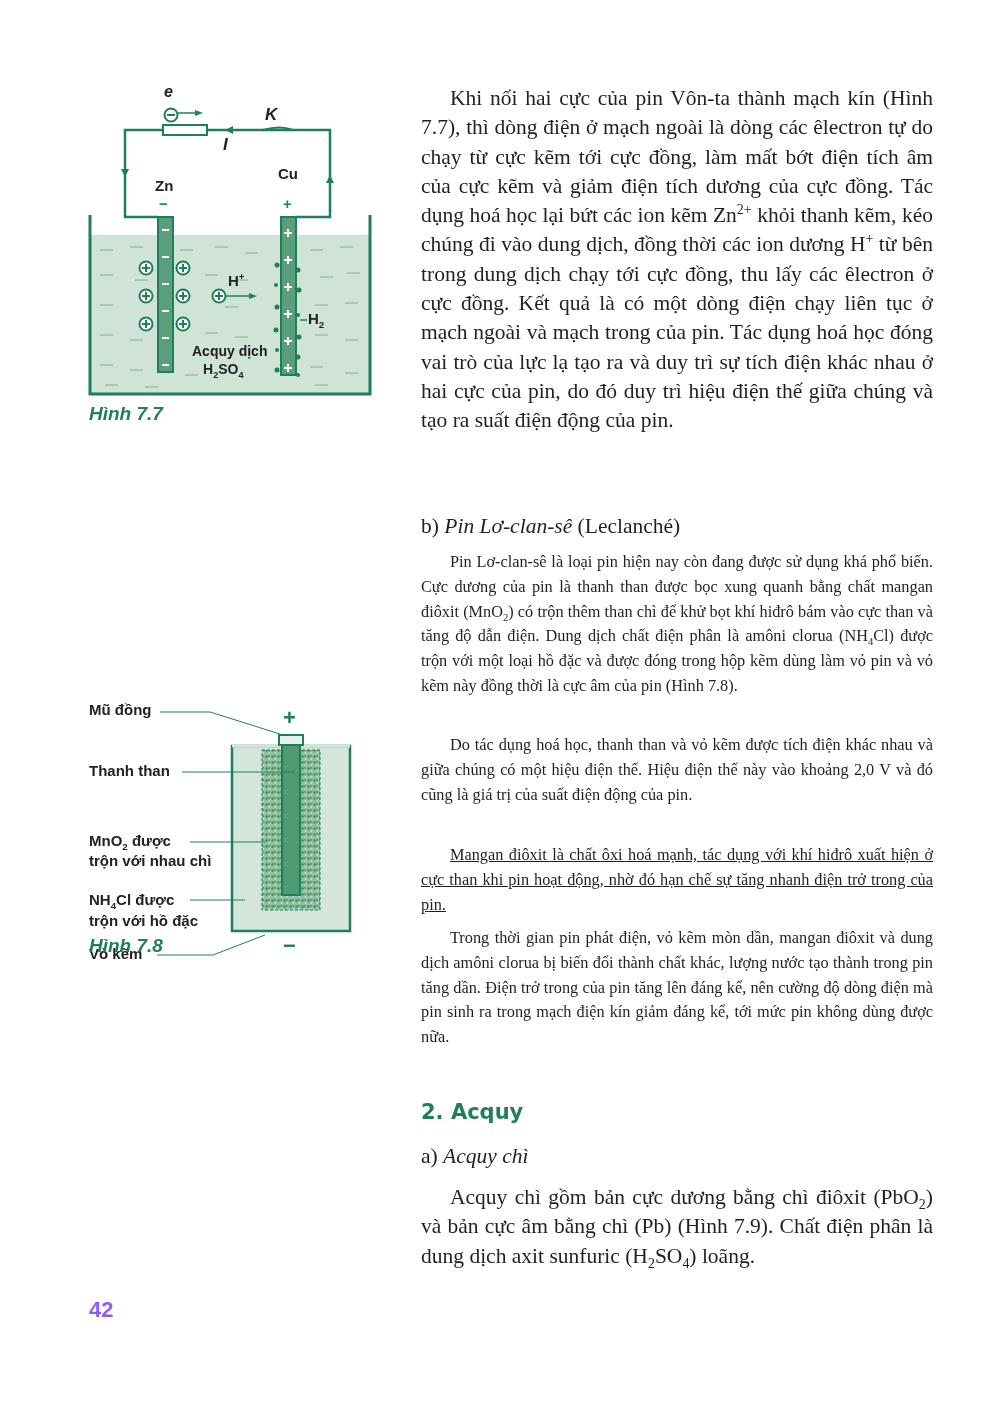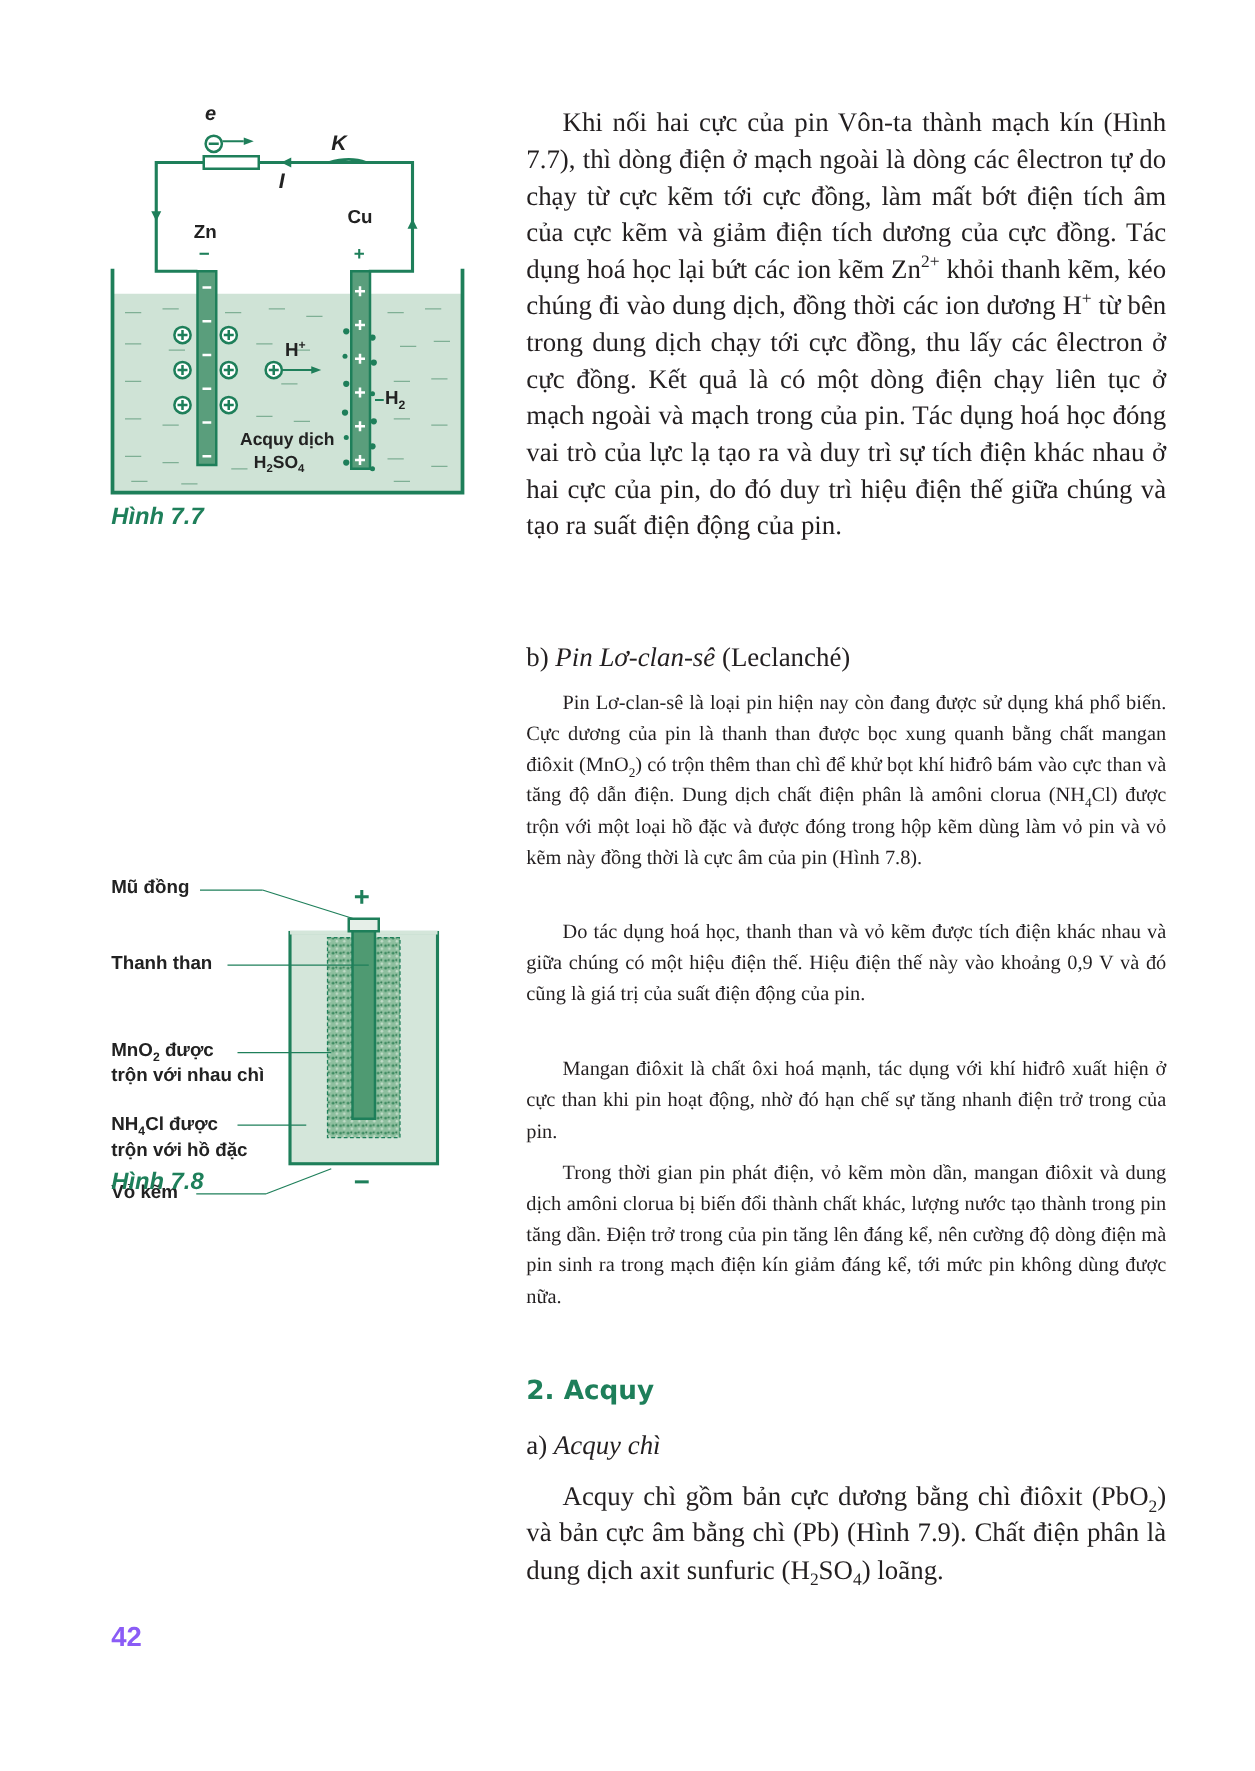--- a/index.html
+++ b/index.html
@@ -206,23 +206,23 @@
 </p>
 
 <div class="abs subhead" style="left:421px; top:514px;">
   <span>b) </span><i>Pin Lơ-clan-sê</i><span> (Leclanché)</span>
 </div>
 
 <p class="para small" style="top:550px; margin:0;">
   <span>Pin Lơ-clan-sê là loại pin hiện nay còn đang được sử dụng khá phổ biến. Cực dương của pin là thanh than được bọc xung quanh bằng chất mangan điôxit (MnO</span><sub>2</sub><span>) có trộn thêm than chì để khử bọt khí hiđrô bám vào cực than và tăng độ dẫn điện. Dung dịch chất điện phân là amôni clorua (NH</span><sub>4</sub><span>Cl) được trộn với một loại hồ đặc và được đóng trong hộp kẽm dùng làm vỏ pin và vỏ kẽm này đồng thời là cực âm của pin (Hình 7.8).</span>
 </p>
 
-<p class="para small" style="top:733px; margin:0;">Do tác dụng hoá học, thanh than và vỏ kẽm được tích điện khác nhau và giữa chúng có một hiệu điện thế. Hiệu điện thế này vào khoảng 0,9 V và đó cũng là giá trị của suất điện động của pin.</p>
-
-<p class="para small" style="top:843px; margin:0;">Mangan điôxit là chất ôxi hoá mạnh, tác dụng với khí hiđrô xuất hiện ở cực than khi pin hoạt động, nhờ đó hạn chế sự tăng nhanh điện trở trong của pin.</p>
+<p class="para small" style="top:733px; margin:0;">Do tác dụng hoá học, thanh than và vỏ kẽm được tích điện khác nhau và giữa chúng có một hiệu điện thế. Hiệu điện thế này vào khoảng 2,0 V và đó cũng là giá trị của suất điện động của pin.</p>
+
+<p class="para small" style="top:843px; margin:0;text-decoration:underline;">Mangan điôxit là chất ôxi hoá mạnh, tác dụng với khí hiđrô xuất hiện ở cực than khi pin hoạt động, nhờ đó hạn chế sự tăng nhanh điện trở trong của pin.</p>
 
 <p class="para small" style="top:926px; margin:0;">Trong thời gian pin phát điện, vỏ kẽm mòn dần, mangan điôxit và dung dịch amôni clorua bị biến đổi thành chất khác, lượng nước tạo thành trong pin tăng dần. Điện trở trong của pin tăng lên đáng kể, nên cường độ dòng điện mà pin sinh ra trong mạch điện kín giảm đáng kể, tới mức pin không dùng được nữa.</p>
 
 <div class="abs heading" style="left:421px; top:1100px;">2. Acquy</div>
 
 <div class="abs subhead" style="left:421px; top:1144px;">
   <span>a) </span><i>Acquy chì</i>
 </div>
 
 <p class="para big" style="top:1183px; margin:0;">

